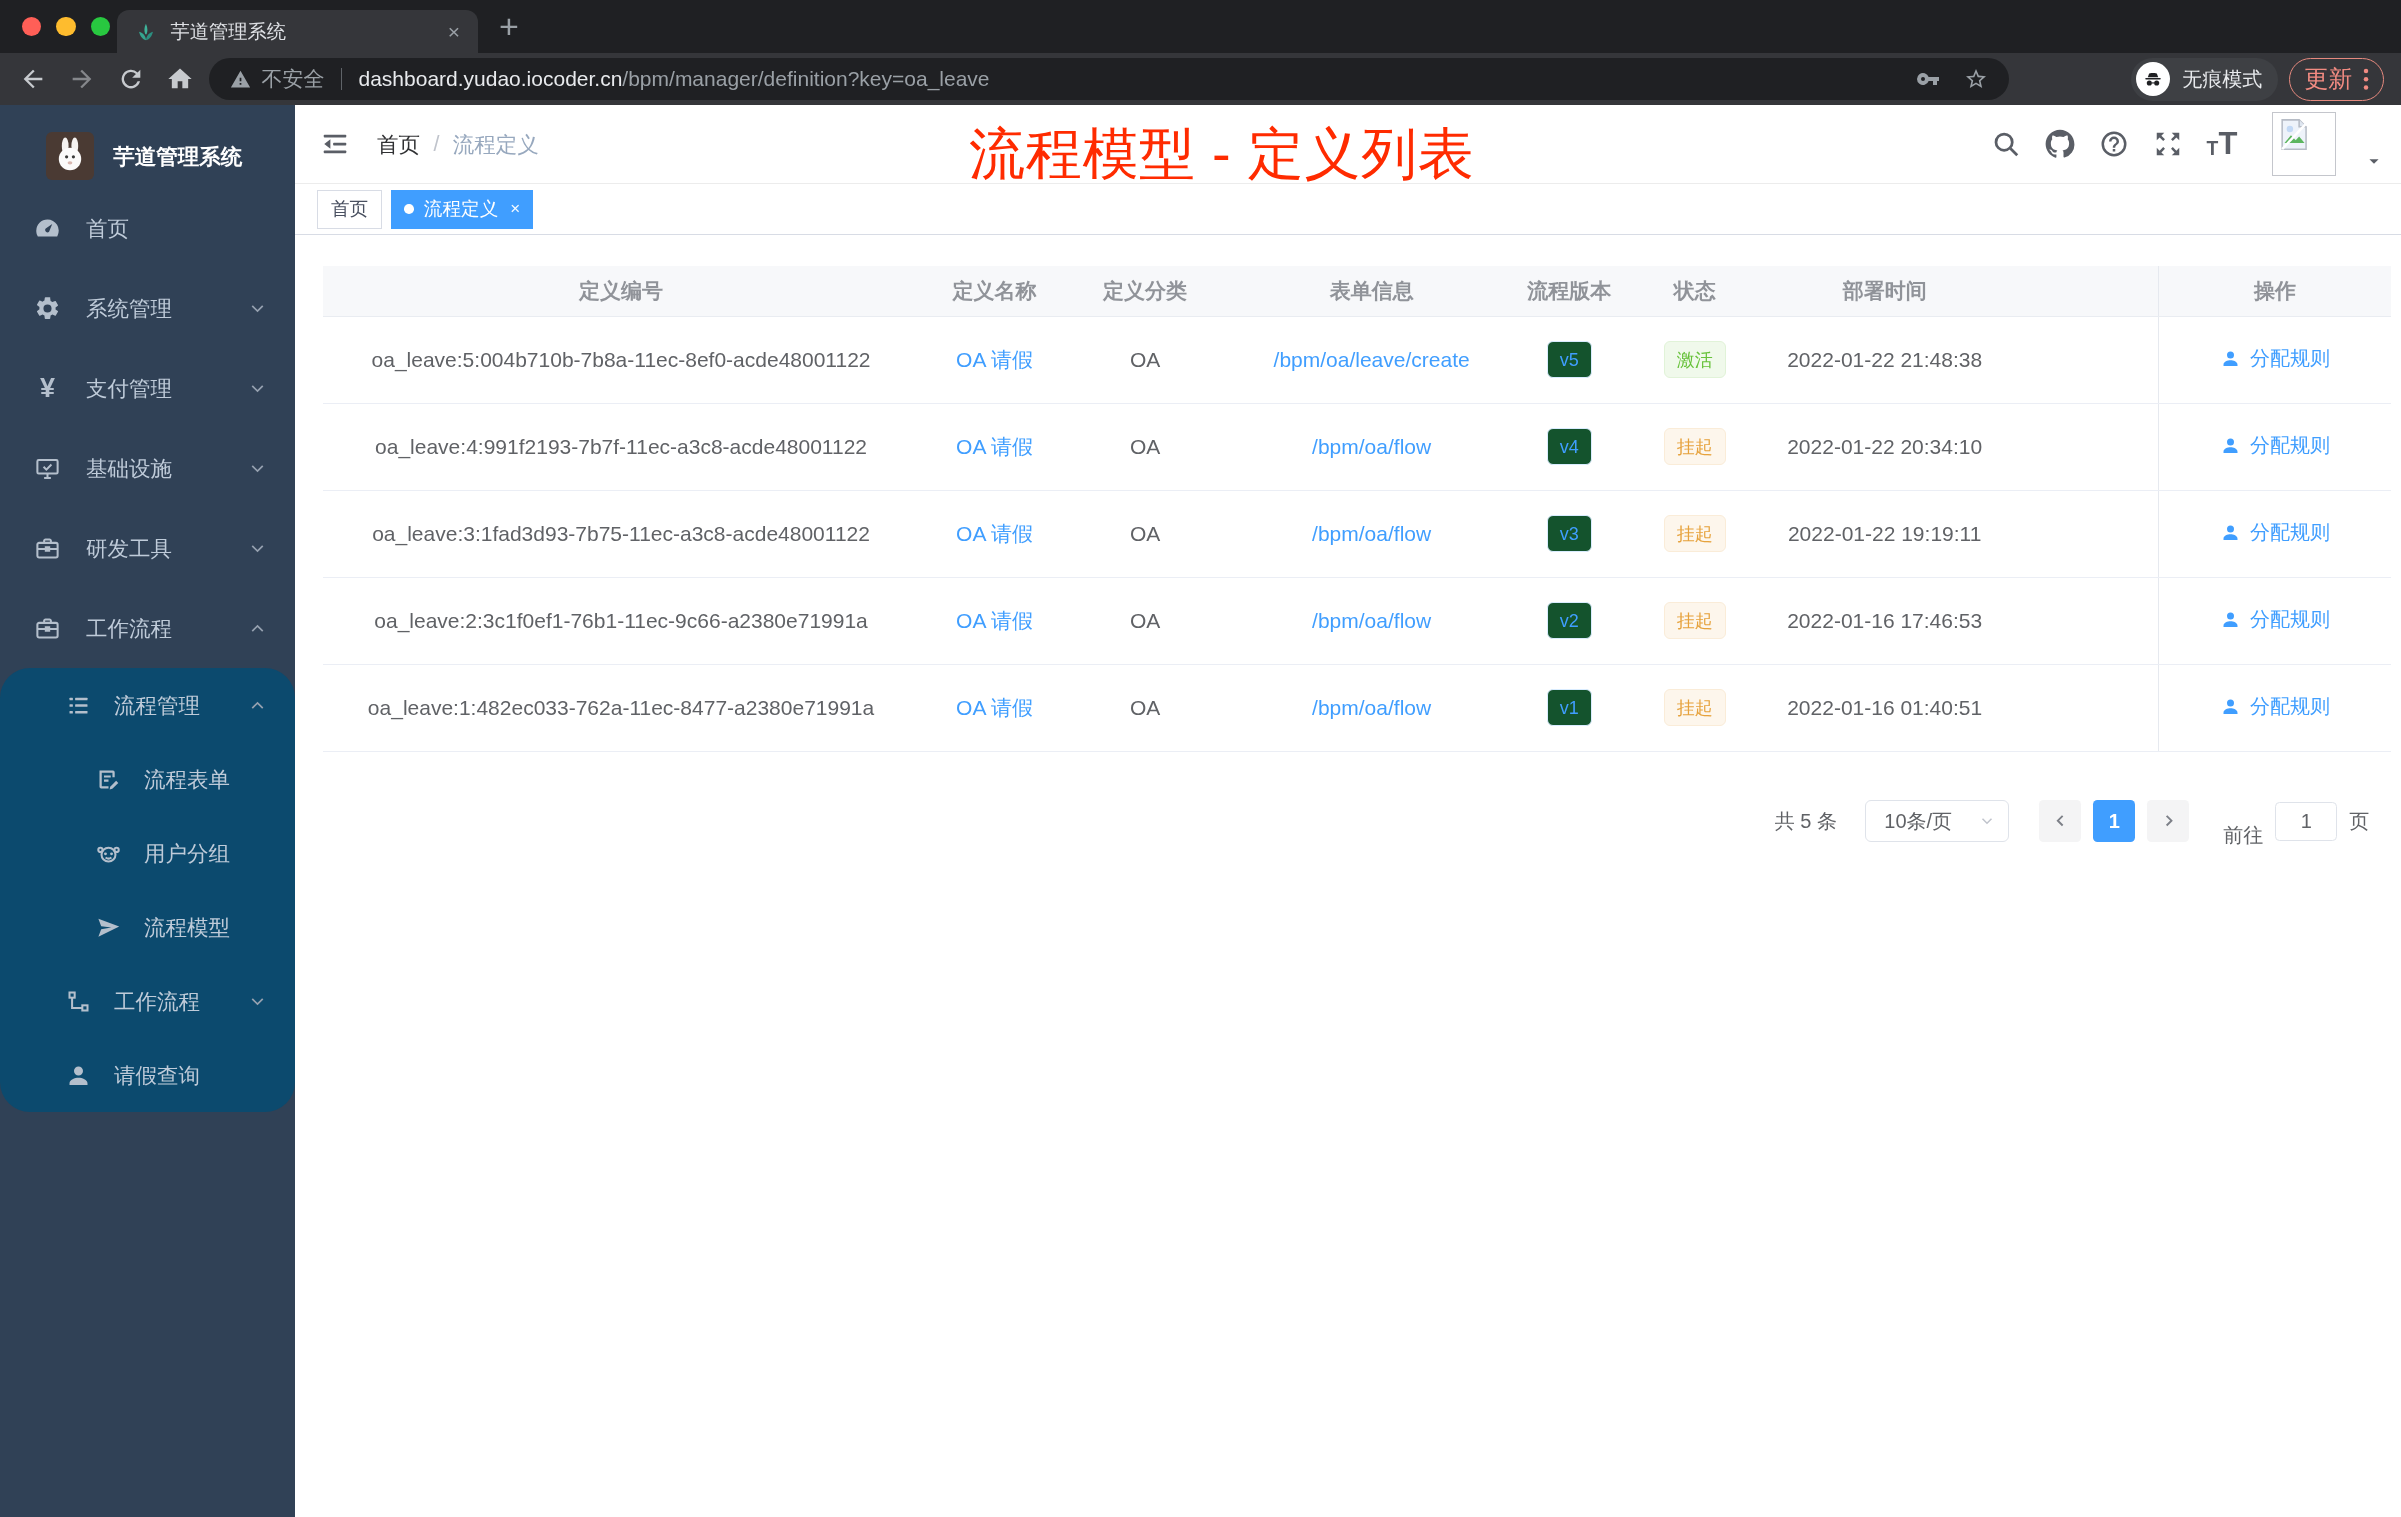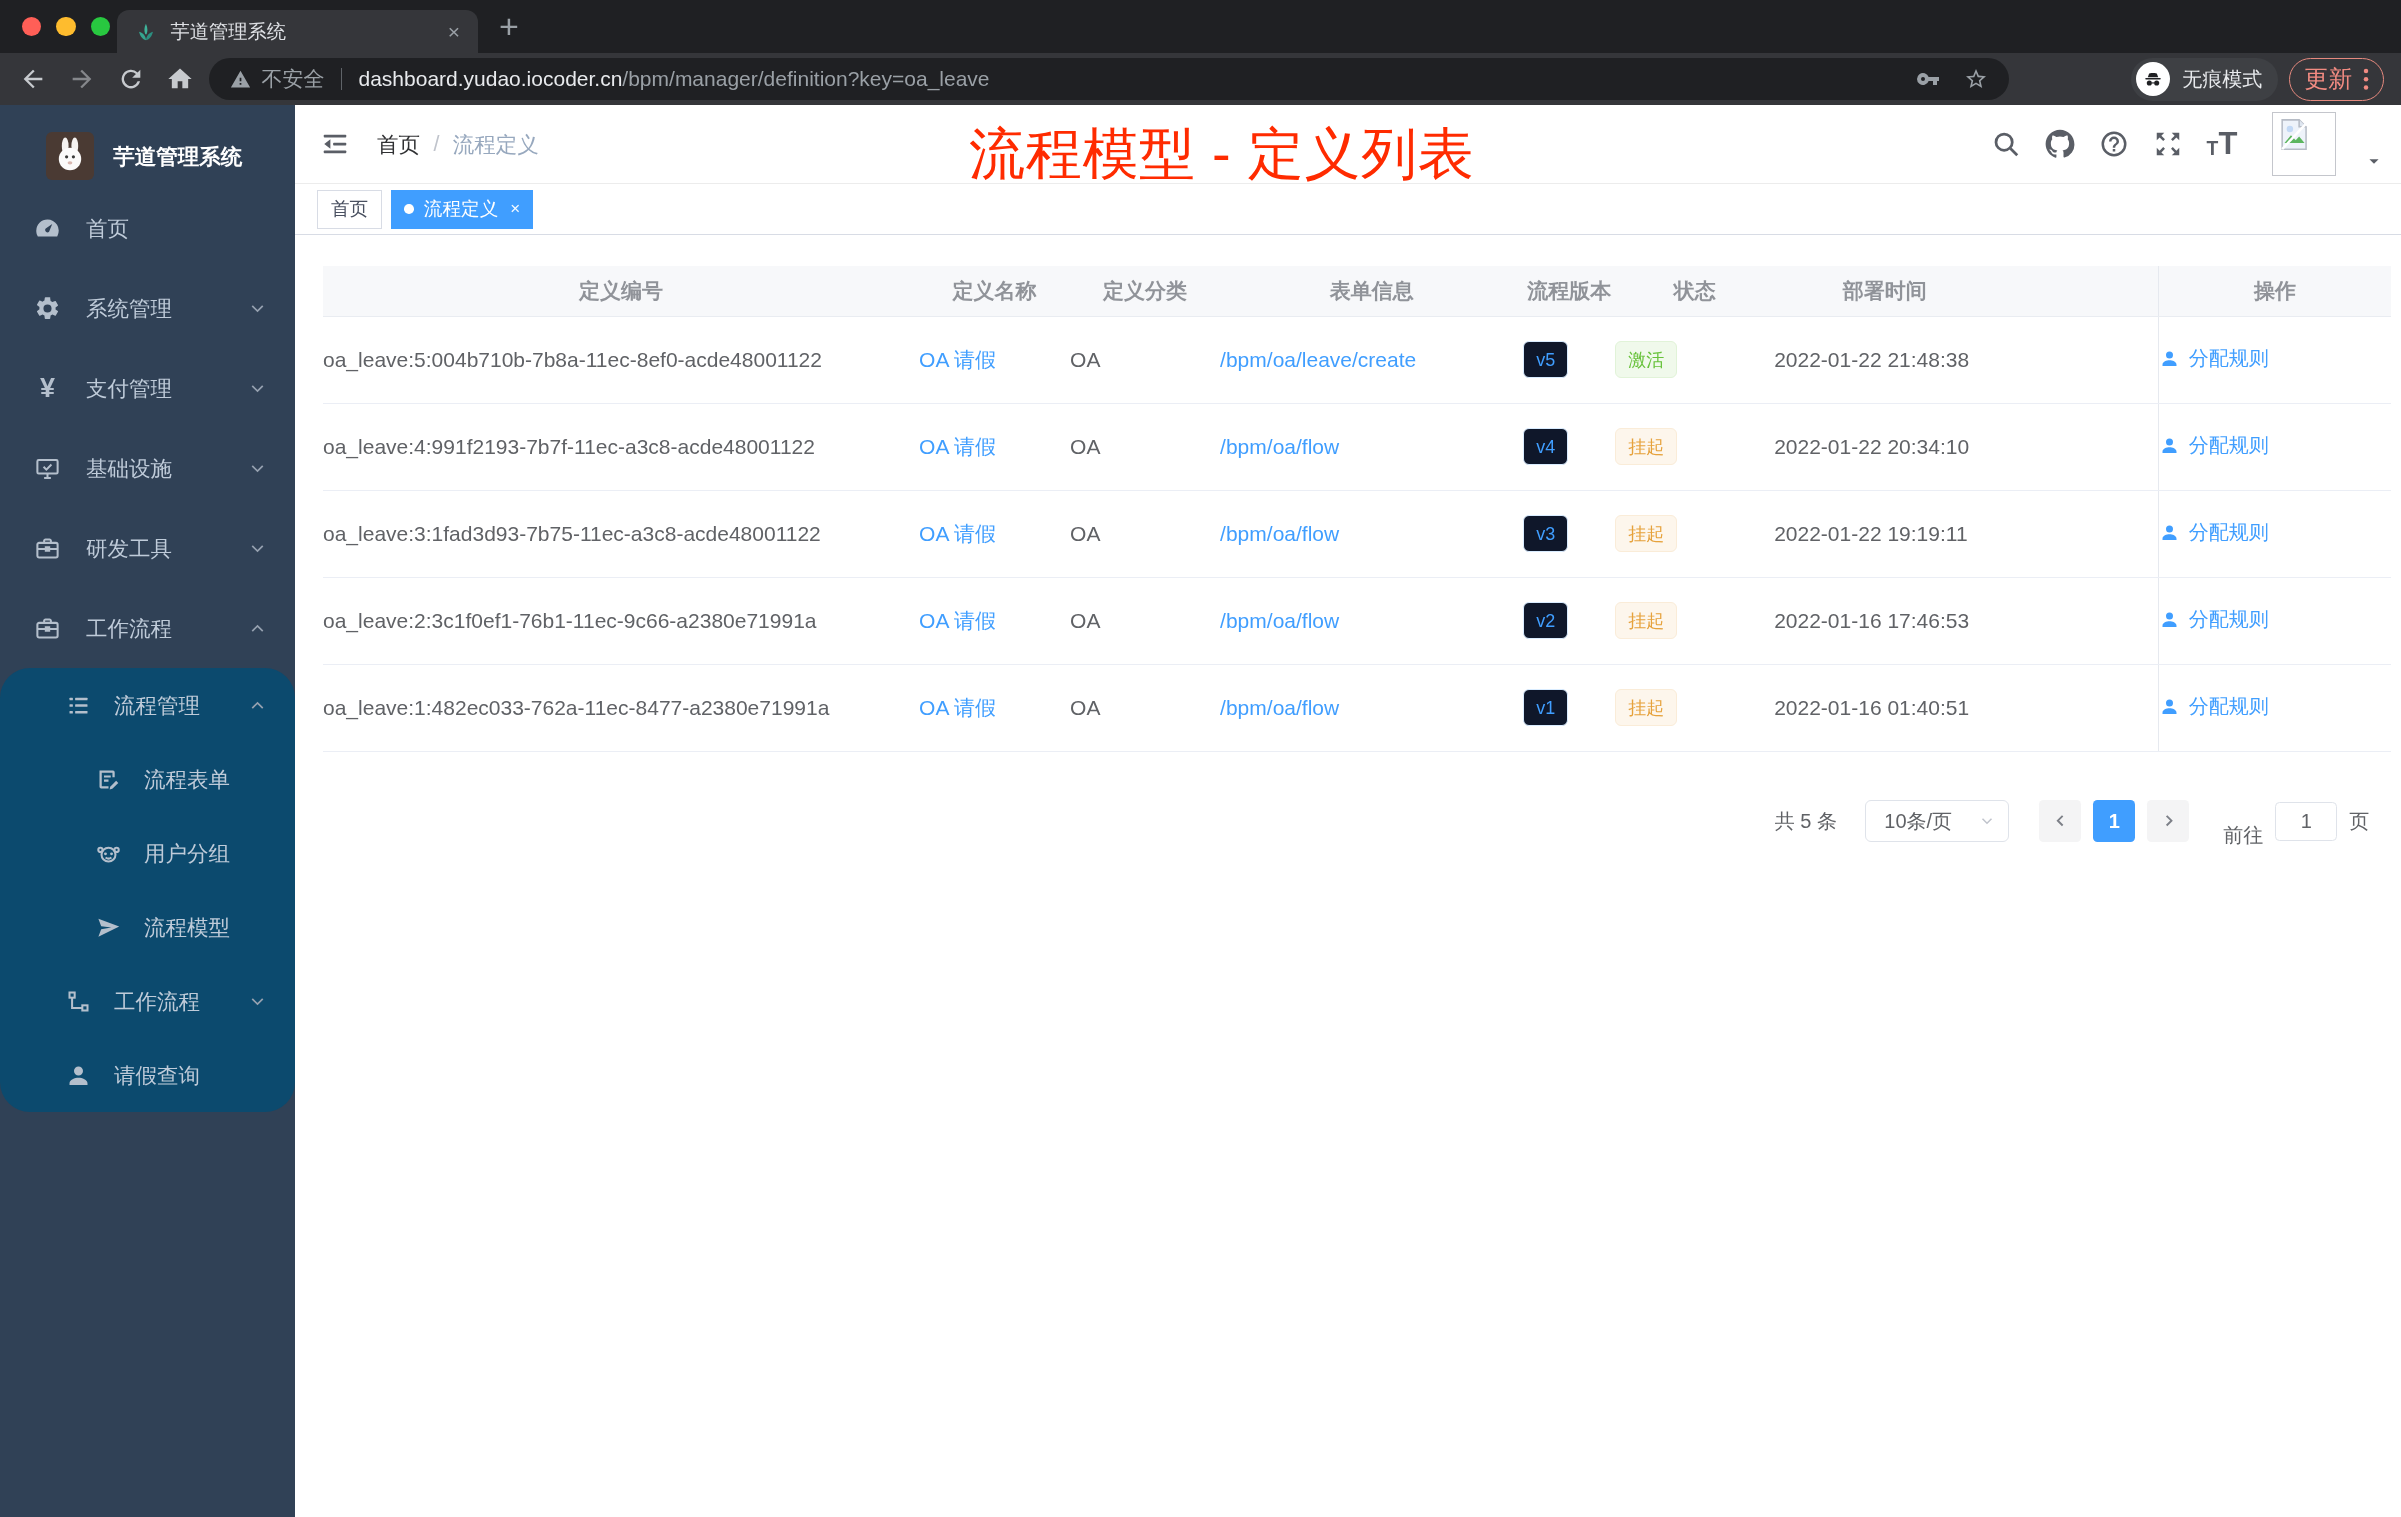--- a/index.html
+++ b/index.html
@@ -81,26 +81,26 @@
   .tag{height:39px;display:inline-flex;align-items:center;padding:0 13.4px;border:0.7px solid #d8dce5;
     background:#fff;color:#495060;font-size:18.6px;cursor:pointer;white-space:nowrap;}
   .tag.active{background:var(--color-accent,#409eff);border-color:var(--color-accent,#409eff);color:#fff;padding:0 12px;}
   .tag .dot{width:9.7px;height:9.7px;border-radius:50%;background:#fff;margin-right:9.7px;}
   .tag .tag-close{margin-left:12px;font-size:17px;opacity:.95;}
 
   .content{padding:31px 9.7px 0 28px;}
   table.def-table{width:100%;border-collapse:collapse;table-layout:fixed;}
   .def-table th{height:50px;background:#f7f8fa;color:#909399;font-size:21px;font-weight:bold;text-align:center;
     border-bottom:0.7px solid #e9ecf1;}
-  .def-table td{height:87px;font-size:21px;color:#606266;text-align:left;border-bottom:0.7px solid #ebeef5;
+  .def-table td{height:87px;font-size:21px;color:#606266;text-align:center;border-bottom:0.7px solid #ebeef5;
     overflow:hidden;white-space:nowrap;}
   .def-table .op{border-left:0.7px solid #e6e9ef;}
   .link{color:var(--color-accent,#409eff);cursor:pointer;text-decoration:none;}
   .badge{display:inline-block;padding:0 12px;height:37px;line-height:36px;border-radius:6px;font-size:18px;}
-  .badge-version{background:#0f172a;border:0.7px solid #d9ecff;color:var(--color-accent,#409eff);min-width:31px;}
+  .badge-version{background:#14532d;border:0.7px solid #d9ecff;color:var(--color-accent,#409eff);min-width:31px;}
   .badge-success{background:#f0f9eb;border:0.7px solid #e1f3d8;color:var(--color-success,#67c23a);}
   .badge-warning{background:#fdf6ec;border:0.7px solid #faecd8;color:var(--color-warning,#e6a23c);}
   .action-link{color:var(--color-accent,#409eff);display:inline-flex;align-items:center;gap:9px;font-size:20px;cursor:pointer;}
   .action-link svg{width:21px;height:21px;}
 
   .pagination{margin-top:42px;display:flex;align-items:center;justify-content:flex-end;gap:12px;
     padding-right:22px;font-size:20px;color:#606266;}
   .pg-total{margin-right:16.3px;}
   .page-size{width:144px;height:42px;border:0.7px solid #dfe3ea;border-radius:6px;background:#fff;
     display:flex;align-items:center;justify-content:space-between;padding:0 12px 0 18px;color:#606266;margin-right:18px;}

